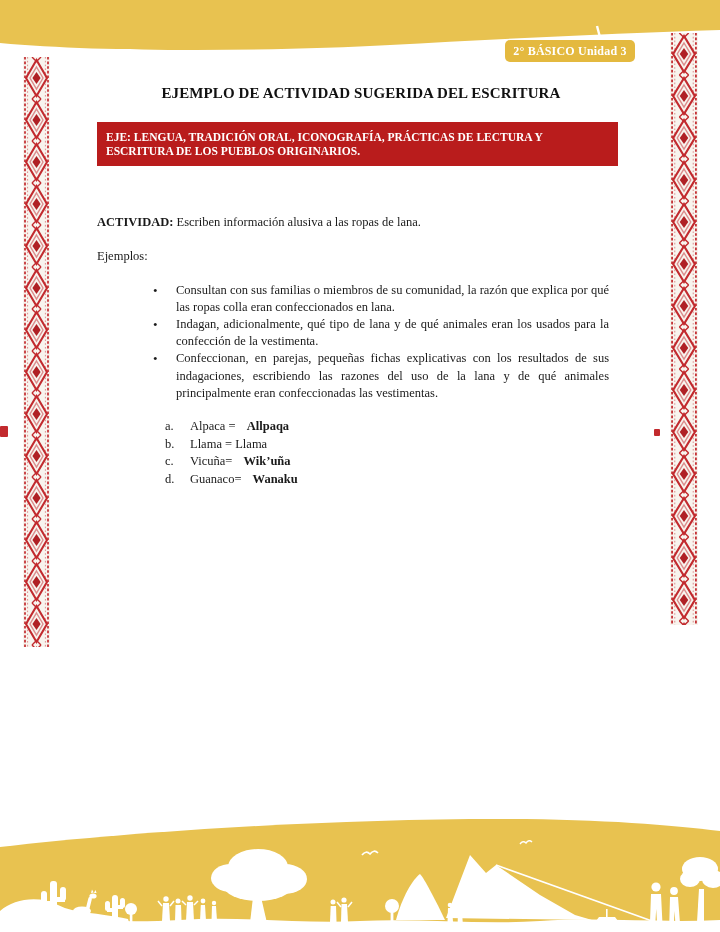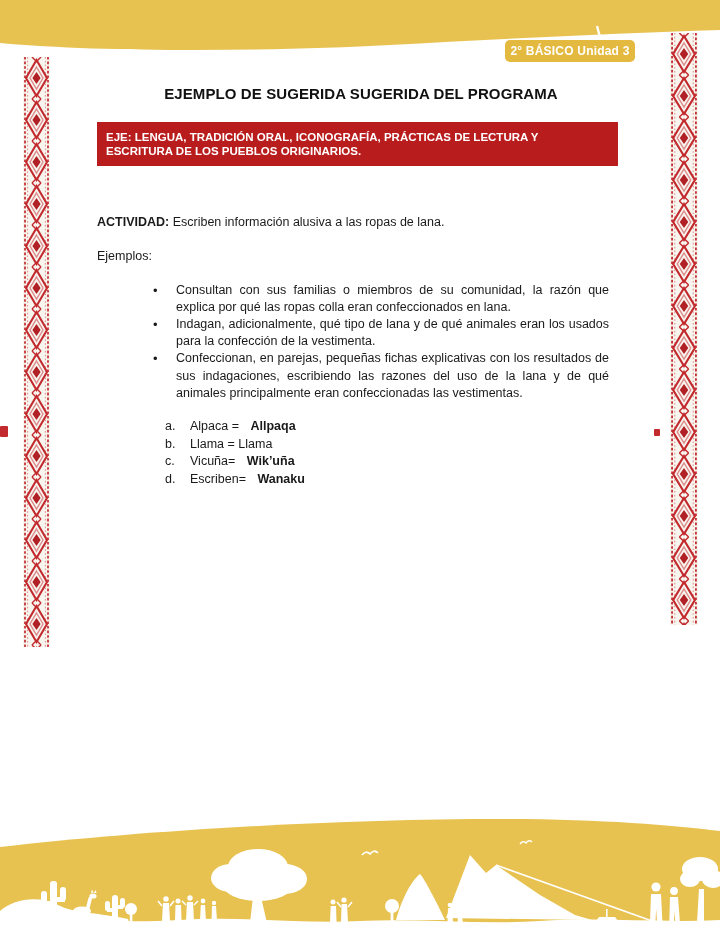--- a/index.html
+++ b/index.html
@@ -1,18 +1,18 @@
 <!DOCTYPE html>
 <html><head>
 <meta charset="utf-8">
 <style>
   html,body { margin:0; padding:0; background:#ffffff; }
   .page {
     position:relative; width:720px; height:932px; background:#ffffff;
-    overflow:hidden; font-family:Liberation Sans, sans-serif; color:#1a1a1a;
+    overflow:hidden; font-family:Liberation Serif, serif; color:#1a1a1a;
   }
   
   .top-band { position:absolute; top:0; left:0; width:720px; height:64px; display:block; }
   .badge {
     position:absolute; top:40px; left:505px; width:130px; height:22px;
     background:#e4b93f; border-radius:5px; color:#ffffff; font-size:12px; font-weight:bold;
     display:flex; align-items:center; justify-content:center; letter-spacing:.2px;
   }
   
   .border-left  { position:absolute; top:57px; left:23px; width:27px; height:590px; }
@@ -72,39 +72,39 @@
   </svg>
 
   <svg class="border-right" viewBox="0 0 27 592" preserveAspectRatio="none" aria-hidden="true">
     <rect x="0" y="0" width="27" height="592" fill="url(#weave)"></rect>
   </svg>
 
   <div class="mark-left"></div>
   <div class="mark-right"></div>
 
   <div class="content">
-    <h1 class="title">EJEMPLO DE SUGERIDA SUGERIDA DEL PROGRAMA</h1>
+    <h1 class="title">EJEMPLO DE ACTIVIDAD SUGERIDA DEL ESCRITURA</h1>
 
     <div class="eje-banner">EJE: LENGUA, TRADICIÓN ORAL, ICONOGRAFÍA, PRÁCTICAS DE LECTURA Y ESCRITURA DE LOS PUEBLOS ORIGINARIOS.</div>
 
     <p class="activity"><b>ACTIVIDAD:</b><span> Escriben información alusiva a las ropas de lana.</span></p>
 
     <p class="examples-label">Ejemplos:</p>
 
     <ul class="bullets">
       <li>Consultan con sus familias o miembros de su comunidad, la razón que explica por qué las ropas colla eran confeccionados en lana.</li>
       <li>Indagan, adicionalmente, qué tipo de lana y de qué animales eran los usados para la confección de la vestimenta.</li>
       <li>Confeccionan, en parejas, pequeñas fichas explicativas con los resultados de sus indagaciones, escribiendo las razones del uso de la lana y de qué animales principalmente eran confeccionadas las vestimentas.</li>
     </ul>
 
     <div class="glossary">
       <div class="gloss-row"><span class="gletter">a.</span><span>Alpaca = </span><b>Allpaqa</b></div>
       <div class="gloss-row"><span class="gletter">b.</span><span>Llama = Llama</span><b></b></div>
       <div class="gloss-row"><span class="gletter">c.</span><span>Vicuña= </span><b>Wik’uña</b></div>
-      <div class="gloss-row"><span class="gletter">d.</span><span>Escriben= </span><b>Wanaku</b></div>
+      <div class="gloss-row"><span class="gletter">d.</span><span>Guanaco= </span><b>Wanaku</b></div>
     </div>
   </div>
 
   <svg class="footer" viewBox="0 0 720 115" aria-hidden="true">
     <path d="M0,30 C140,14 330,2 500,2 C600,2 670,8 720,14 L720,115 L0,115 Z" fill="#e8c250"></path>
     <g fill="#ffffff">
 
       <path d="M0,94 C14,82 38,78 58,88 C76,97 96,95 128,102 L132,115 L0,115 Z"></path>
       <path d="M0,105 C60,100 120,107 180,103 C240,99 300,107 360,104 C420,101 480,108 540,104 C600,100 660,106 720,103 L720,115 L0,115 Z"></path>
 

